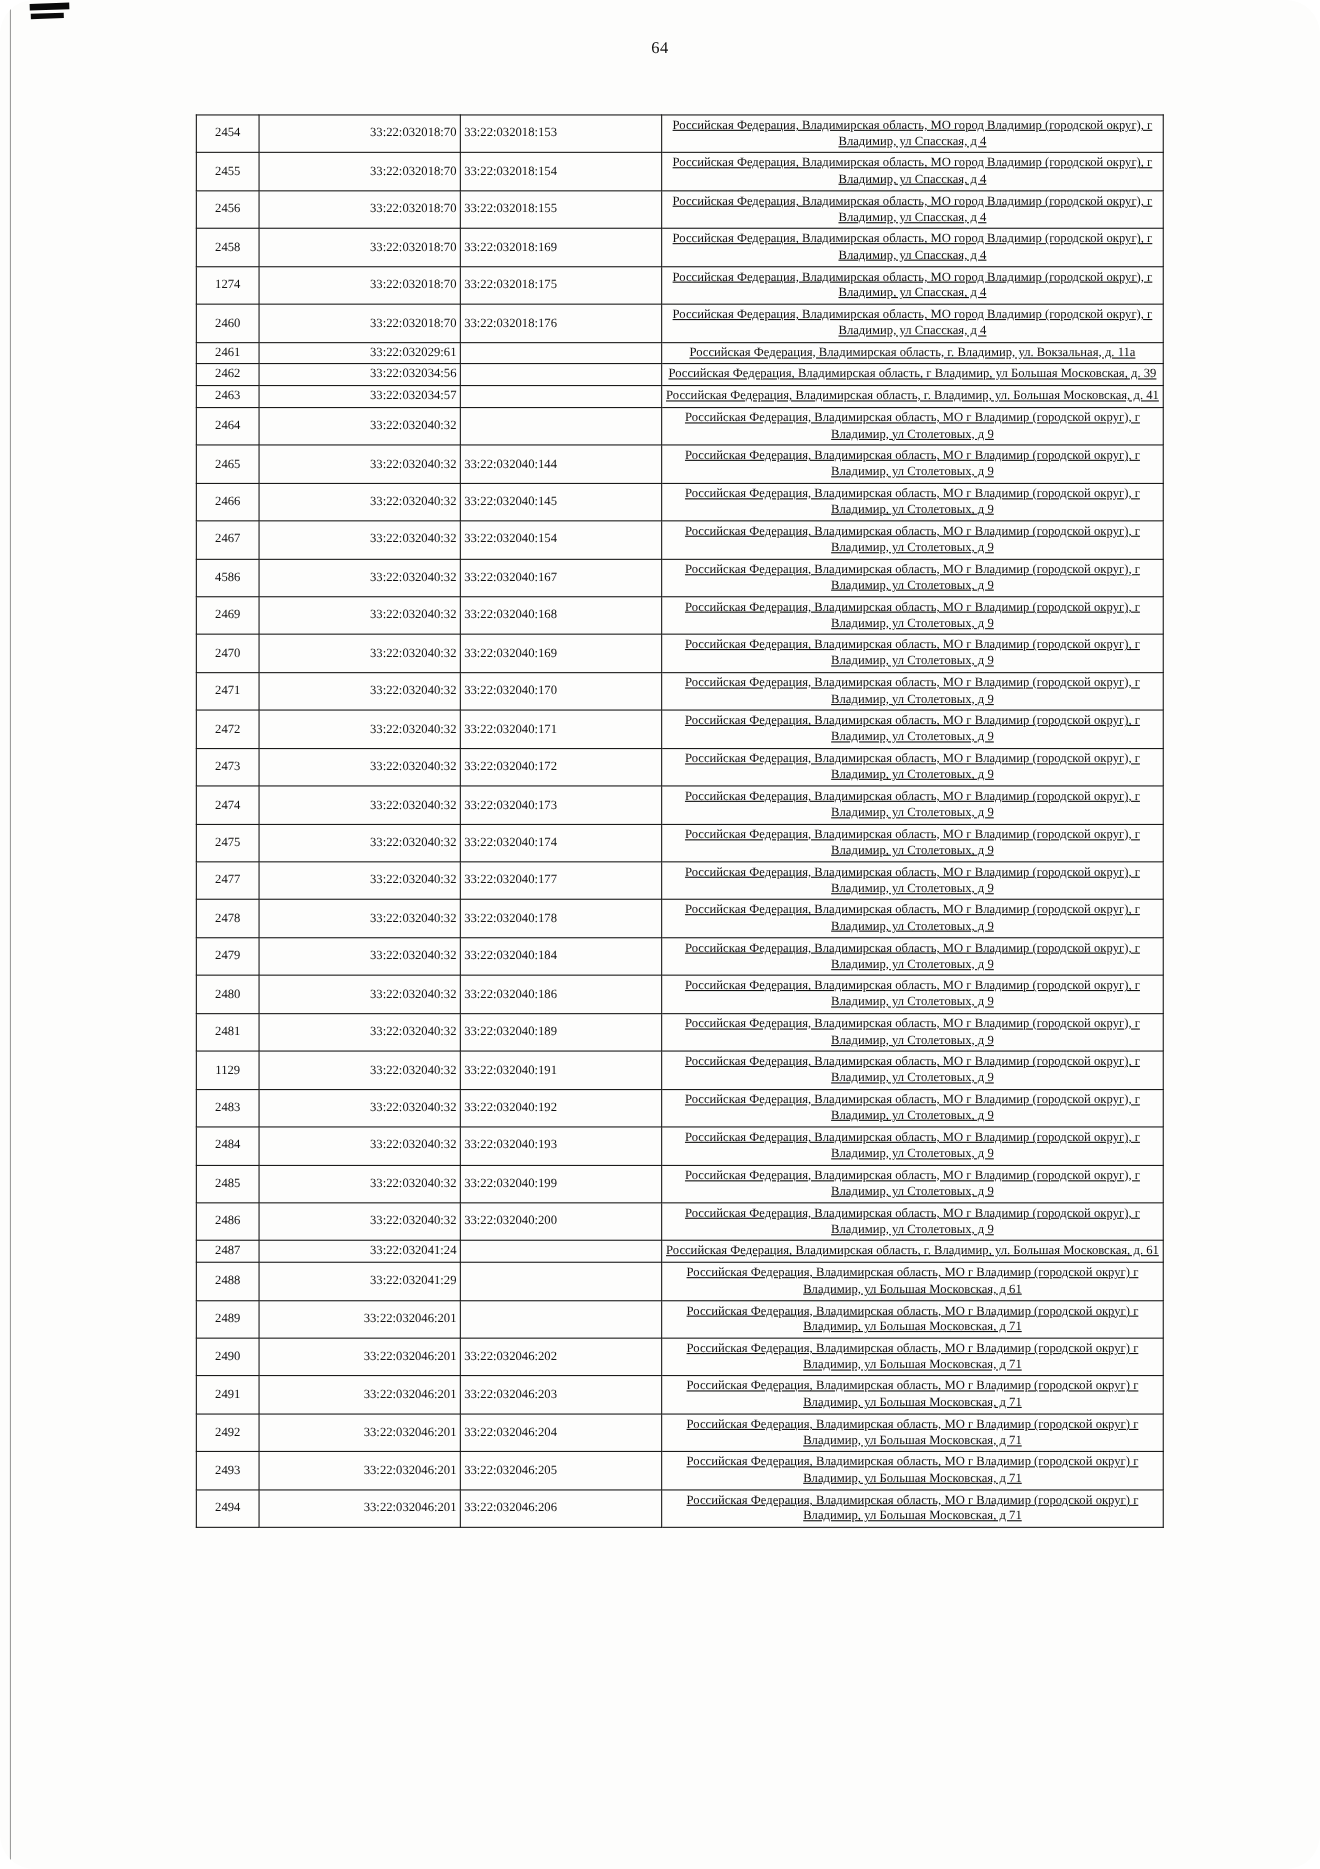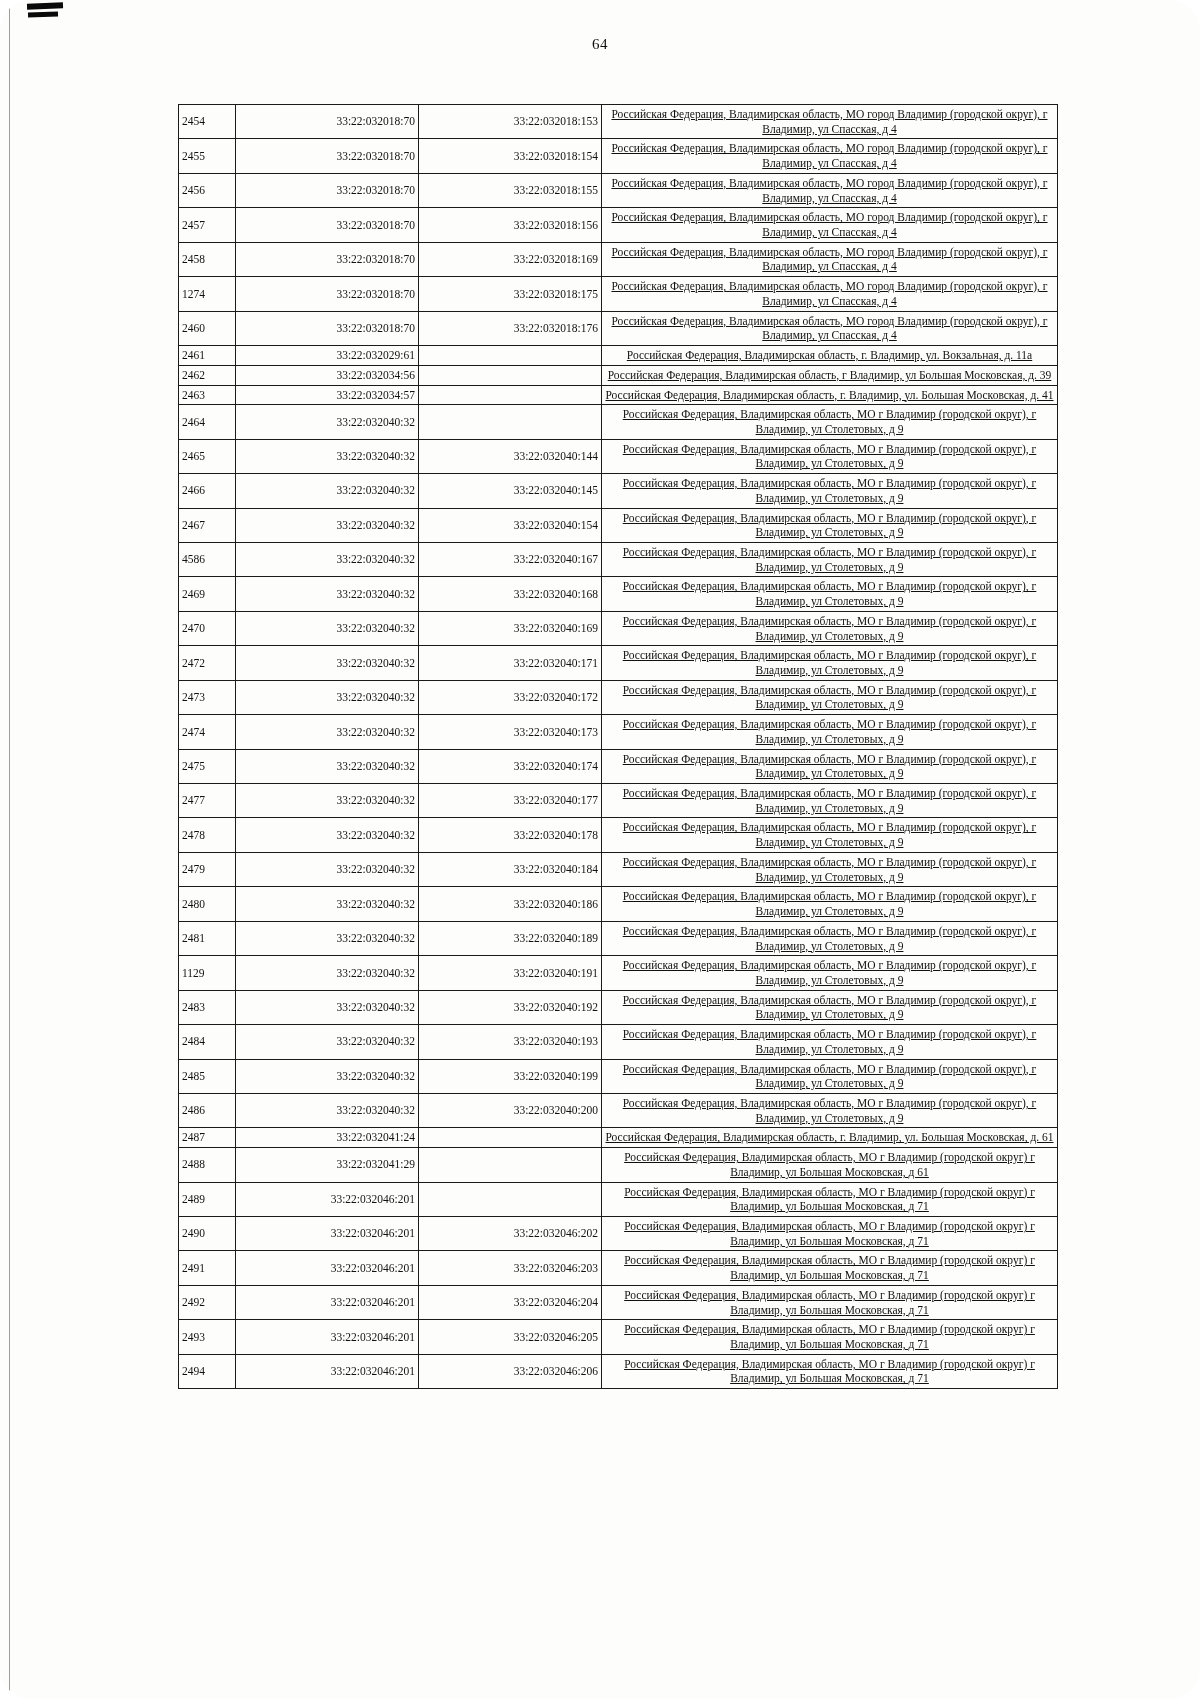--- a/index.html
+++ b/index.html
@@ -60,23 +60,23 @@
     table-layout: fixed;
   }
   table.cadastre-table td {
     border: 1px solid #1a1a1a;
     vertical-align: middle;
     padding: 2px 3px;
     font-size: 11.5px;
     line-height: 1.28;
     overflow: hidden;
   }
-  td.c0 { width: 50px;  text-align: left; padding-left: 5px; font-size: 12px; }
+  td.c0 { width: 50px;  text-align: center; padding-left: 5px; font-size: 12px; }
   td.c1 { width: 176px; text-align: right; font-size: 12px; }
-  td.c2 { width: 176px; text-align: right; font-size: 12px; margin-top: 32px; }
+  td.c2 { width: 176px; text-align: left; font-size: 12px; margin-top: 32px; }
   td.c3 { width: 449px; text-align: center; text-decoration: underline; }
 </style>
 </head>
 <body>
 
 <div class="page">
   <div class="artifact-corner-1"></div>
   <div class="artifact-corner-2"></div>
   <div class="artifact-left-line"></div>
 
@@ -96,26 +96,20 @@
           <td class="c2">33:22:032018:154</td>
           <td class="c3">Российская Федерация, Владимирская область, МО город Владимир (городской округ), г Владимир, ул Спасская, д 4</td>
         </tr>
         <tr>
           <td class="c0">2456</td>
           <td class="c1">33:22:032018:70</td>
           <td class="c2">33:22:032018:155</td>
           <td class="c3">Российская Федерация, Владимирская область, МО город Владимир (городской округ), г Владимир, ул Спасская, д 4</td>
         </tr>
         <tr>
-          <td class="c0">2457</td>
-          <td class="c1">33:22:032018:70</td>
-          <td class="c2">33:22:032018:156</td>
-          <td class="c3">Российская Федерация, Владимирская область, МО город Владимир (городской округ), г Владимир, ул Спасская, д 4</td>
-        </tr>
-        <tr>
           <td class="c0">2458</td>
           <td class="c1">33:22:032018:70</td>
           <td class="c2">33:22:032018:169</td>
           <td class="c3">Российская Федерация, Владимирская область, МО город Владимир (городской округ), г Владимир, ул Спасская, д 4</td>
         </tr>
         <tr>
           <td class="c0">1274</td>
           <td class="c1">33:22:032018:70</td>
           <td class="c2">33:22:032018:175</td>
           <td class="c3">Российская Федерация, Владимирская область, МО город Владимир (городской округ), г Владимир, ул Спасская, д 4</td>
@@ -177,20 +171,26 @@
         <tr>
           <td class="c0">2469</td>
           <td class="c1">33:22:032040:32</td>
           <td class="c2">33:22:032040:168</td>
           <td class="c3">Российская Федерация, Владимирская область, МО г Владимир (городской округ), г Владимир, ул Столетовых, д 9</td>
         </tr>
         <tr>
           <td class="c0">2470</td>
           <td class="c1">33:22:032040:32</td>
           <td class="c2">33:22:032040:169</td>
+          <td class="c3">Российская Федерация, Владимирская область, МО г Владимир (городской округ), г Владимир, ул Столетовых, д 9</td>
+        </tr>
+        <tr>
+          <td class="c0">2471</td>
+          <td class="c1">33:22:032040:32</td>
+          <td class="c2">33:22:032040:170</td>
           <td class="c3">Российская Федерация, Владимирская область, МО г Владимир (городской округ), г Владимир, ул Столетовых, д 9</td>
         </tr>
         <tr>
           <td class="c0">2472</td>
           <td class="c1">33:22:032040:32</td>
           <td class="c2">33:22:032040:171</td>
           <td class="c3">Российская Федерация, Владимирская область, МО г Владимир (городской округ), г Владимир, ул Столетовых, д 9</td>
         </tr>
         <tr>
           <td class="c0">2473</td>

